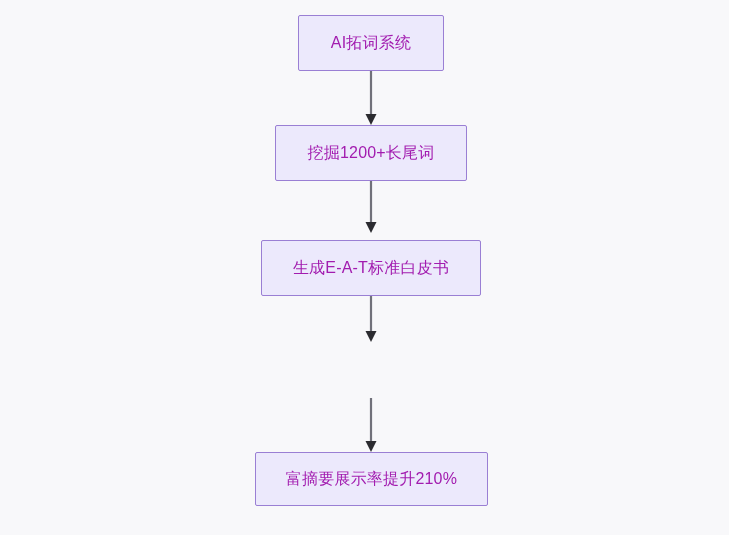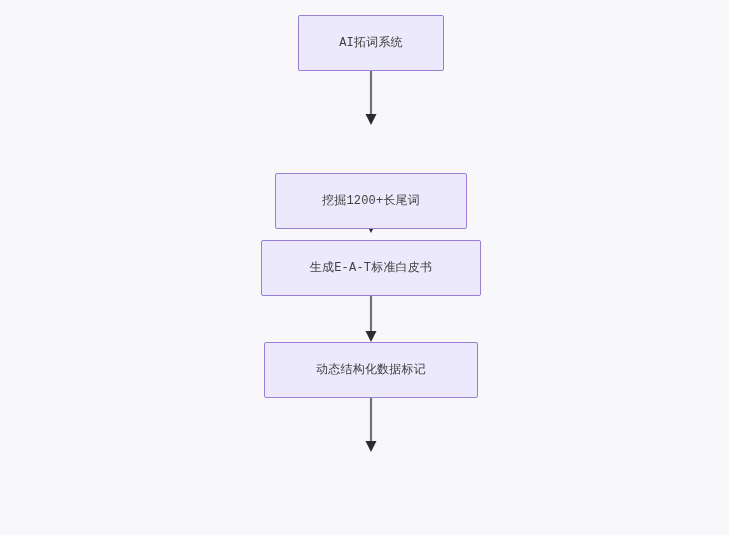--- a/index.html
+++ b/index.html
@@ -20,26 +20,25 @@
   }
   .node {
     position: absolute;
     box-sizing: border-box;
     background: #ece9fc;
     border: 1.6px solid #9a7fd4;
     border-radius: 2px;
     display: flex;
     align-items: center;
     justify-content: center;
-    color: #404040;
-    font-size: 12px;
+    color: #a21caf;
+    font-size: 16px;
     line-height: 1.2;
     letter-spacing: 0.2px;
     white-space: nowrap;
-    font-family: Liberation Mono, monospace;
   }
   .edge {
     position: absolute;
     left: 0;
     top: 0;
     width: 729px;
     height: 535px;
     pointer-events: none;
     overflow: visible;
   }
@@ -73,26 +72,26 @@
     <g>
       <path class="edge-line" d="M 371 398 L 371 444"></path>
       <path class="edge-head" d="M 371 452 L 365.5 441 L 376.5 441 Z"></path>
     </g>
   </svg>
 
   <div class="node" style="left:298px; top:15px; width:146px; height:56px;">
     <span>AI拓词系统</span>
   </div>
 
-  <div class="node" style="left:275px; top:125px; width:192px; height:56px;margin-top:48px;">
+  <div class="node" style="left:275px; top:125px; width:192px; height:56px;">
     <span>挖掘1200+长尾词</span>
   </div>
 
   <div class="node" style="left:261px; top:240px; width:220px; height:56px;">
     <span>生成E-A-T标准白皮书</span>
   </div>
 
-  <div class="node" style="left:264px; top:342px; width:214px; height:56px;">
-    <span>动态结构化数据标记</span>
+
+  <div class="node" style="left:255px; top:452px; width:233px; height:54px;">
+    <span>富摘要展示率提升210%</span>
   </div>
-
 
 </div>
 
 </body></html>

